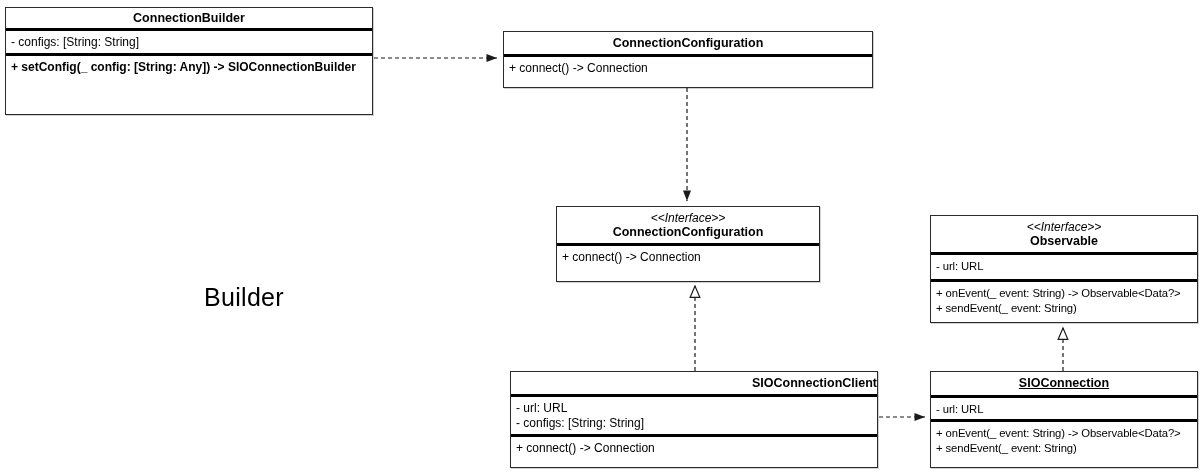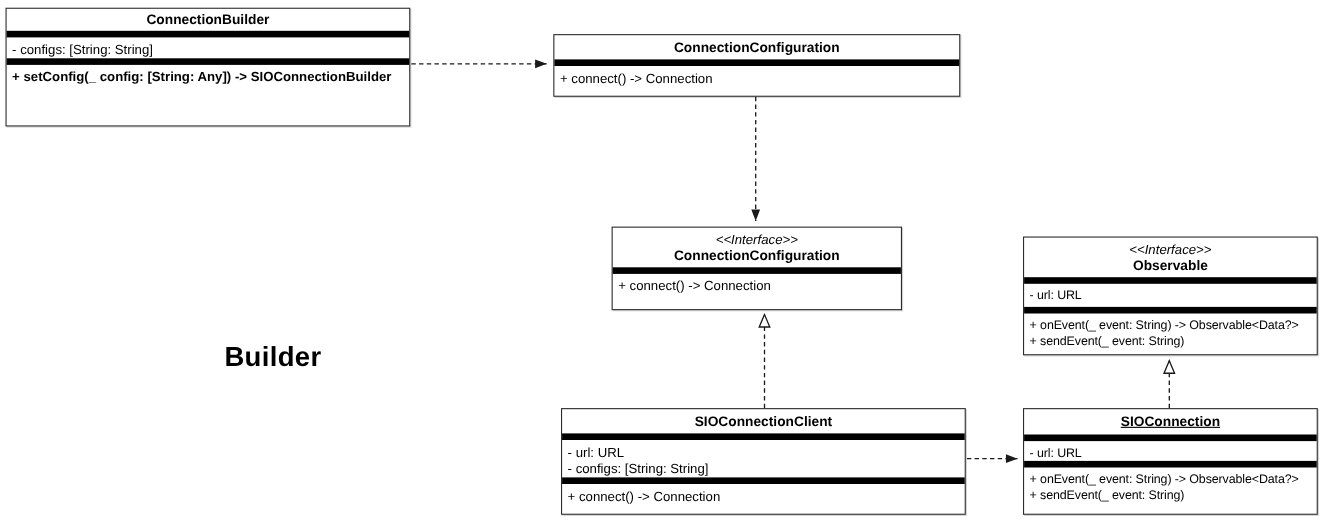--- a/index.html
+++ b/index.html
@@ -22,21 +22,21 @@
 
   .uml-class {
     position: absolute;
     background: #ffffff;
     border: 1.3px solid #2b2b2b;
     display: flex;
     flex-direction: column;
     box-shadow: 1px 1px 0 rgba(0,0,0,0.18);
   }
 
-  .sec { border-top: 6px solid #000000; }
+  .sec { border-top: 3px solid #000000; }
   .sec:first-child { border-top: none; }
 
   .title-sec {
     display: flex;
     flex-direction: column;
     justify-content: center;
     align-items: center;
     flex: 0 0 auto;
   }
   .uml-stereo {
@@ -59,23 +59,22 @@
   .tight .row {
     font-size: 11.3px;
     letter-spacing: -0.1px;
   }
 
   .builder-label {
     position: absolute;
     left: 204px;
     top: 283px;
     font-size: 25px;
-    font-weight: bold;
+    font-weight: normal;
     letter-spacing: 0.3px;
-    margin-top: 28px;
   }
 </style>
 </head>
 <body>
 
 <div class="canvas">
 
   <svg class="overlay">
     <defs>
       <marker id="mFilled" markerUnits="userSpaceOnUse" markerWidth="13" markerHeight="11" refX="11.5" refY="5" orient="auto">
@@ -136,21 +135,21 @@
     <div class="sec rows" style="height:27px;">
       <div class="row">- url: URL</div>
     </div>
     <div class="sec rows" style="flex:1;">
       <div class="row">+ onEvent(_ event: String) -&gt; Observable&lt;Data?&gt;</div>
       <div class="row">+ sendEvent(_ event: String)</div>
     </div>
   </div>
 
   <div class="uml-class" style="left:510px; top:371px; width:368px; height:97px;">
-    <div class="sec title-sec" style="height:22px;">
+    <div class="sec title-sec" style="height:22px;align-items:flex-end;">
       <div class="uml-title">SIOConnectionClient</div>
     </div>
     <div class="sec rows" style="height:40px;">
       <div class="row">- url: URL</div>
       <div class="row">- configs: [String: String]</div>
     </div>
     <div class="sec rows" style="flex:1;">
       <div class="row">+ connect() -&gt; Connection</div>
     </div>
   </div>

